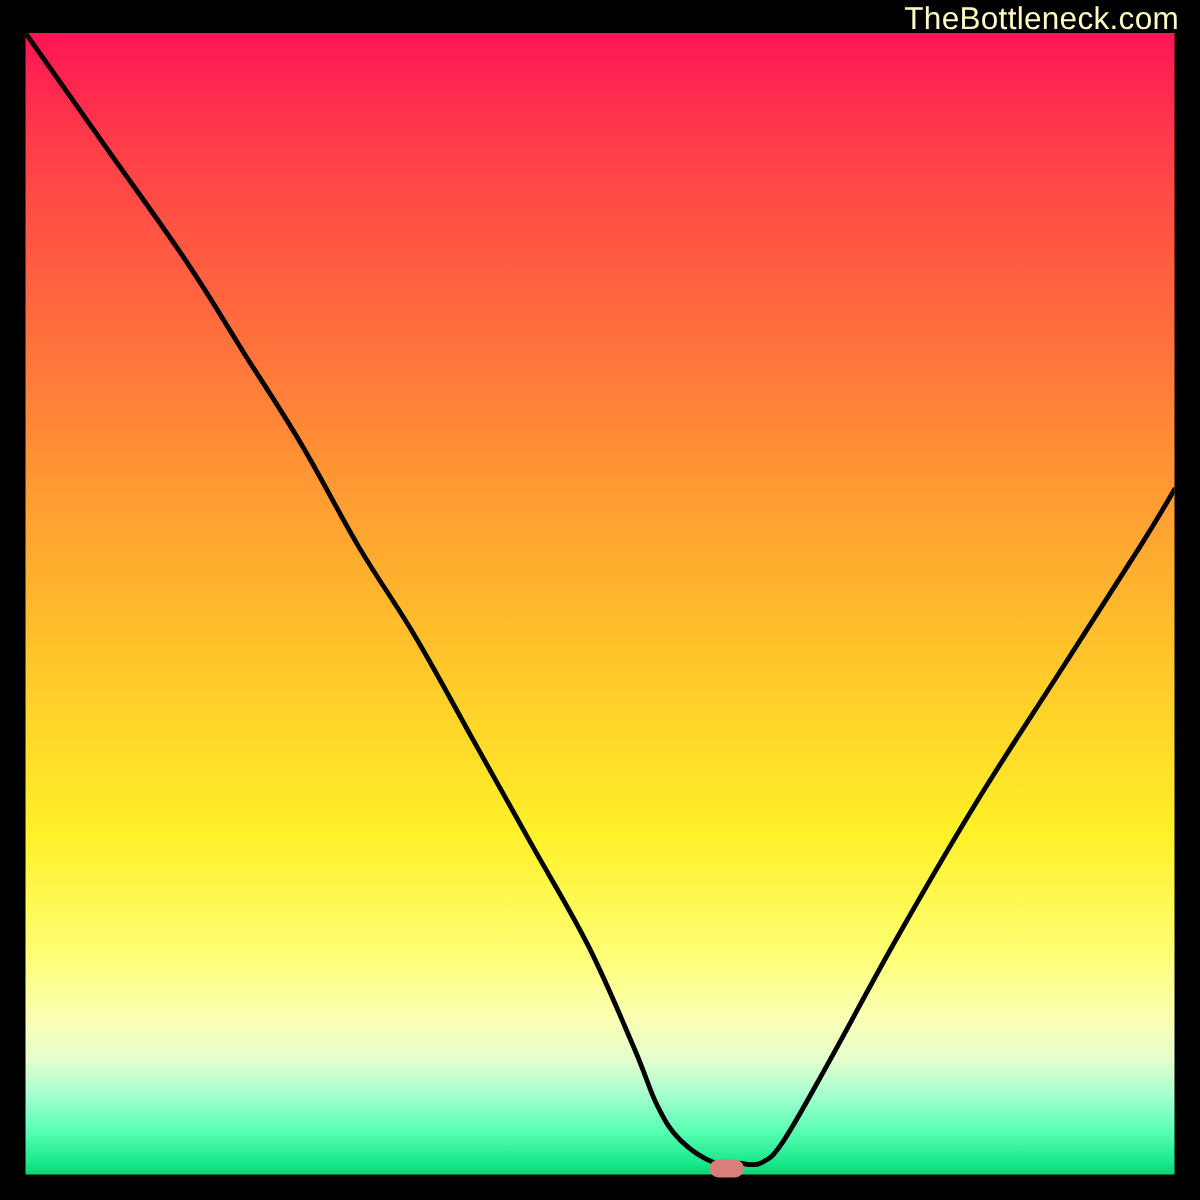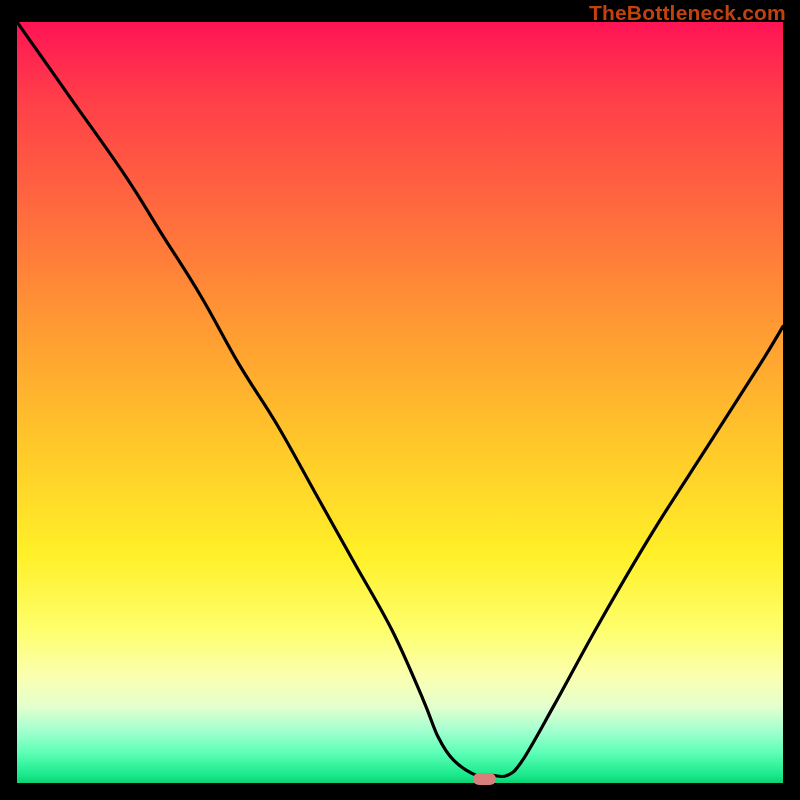--- a/index.html
+++ b/index.html
@@ -40,24 +40,24 @@
       #a6ffd0 93%,
       #5effb6 96%,
       #17e98a 99%,
       #0fd173 100%
     );
   }
   .watermark {
     position: absolute;
     top: 1px;
     right: 14px;
-    color: #c2410c;
+    color: #fef9c3;
     font-size: 21px;
     letter-spacing: 0.2px;
-    font-weight: 700;
+    font-weight: 400;
   }
   svg.curve {
     position: absolute;
     left: 0;
     top: 0;
   }
   .marker {
     position: absolute;
     width: 22.5px;
     height: 12px;

